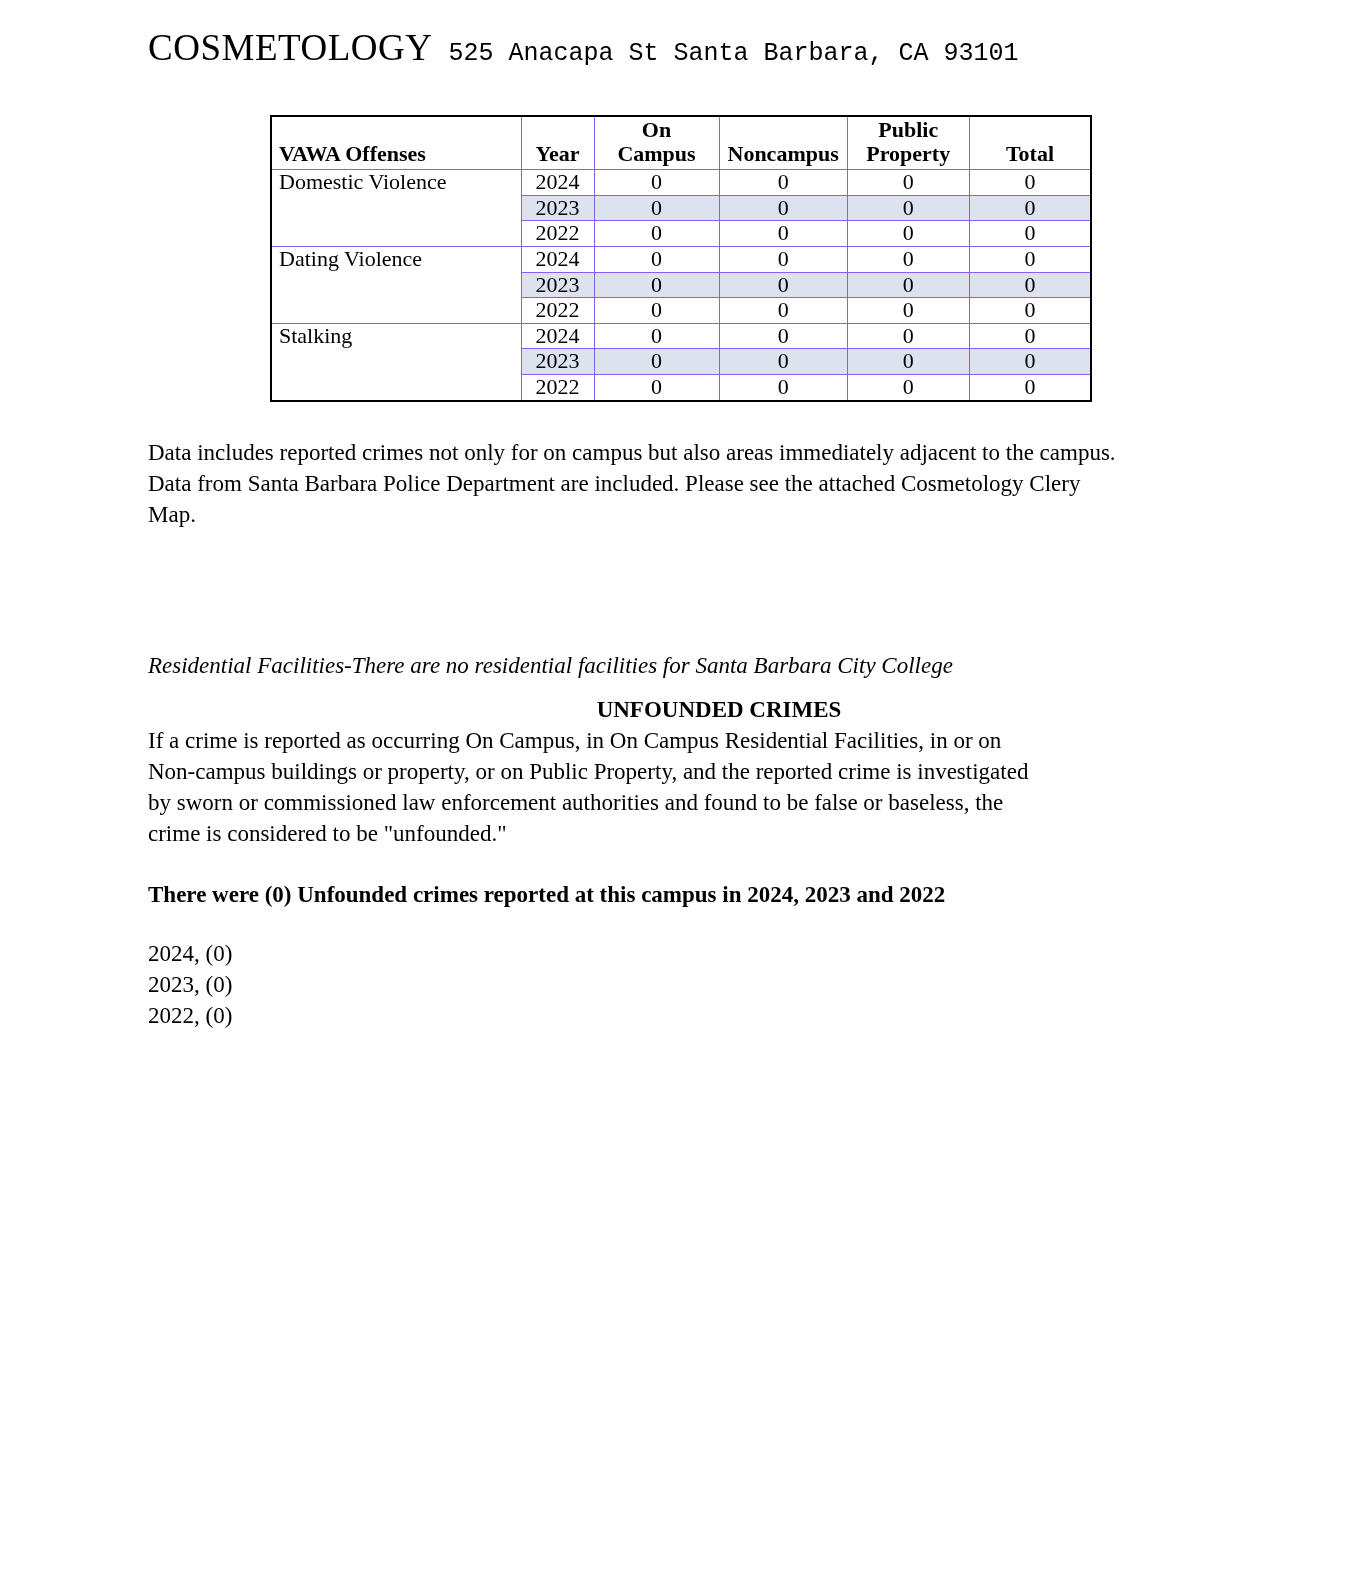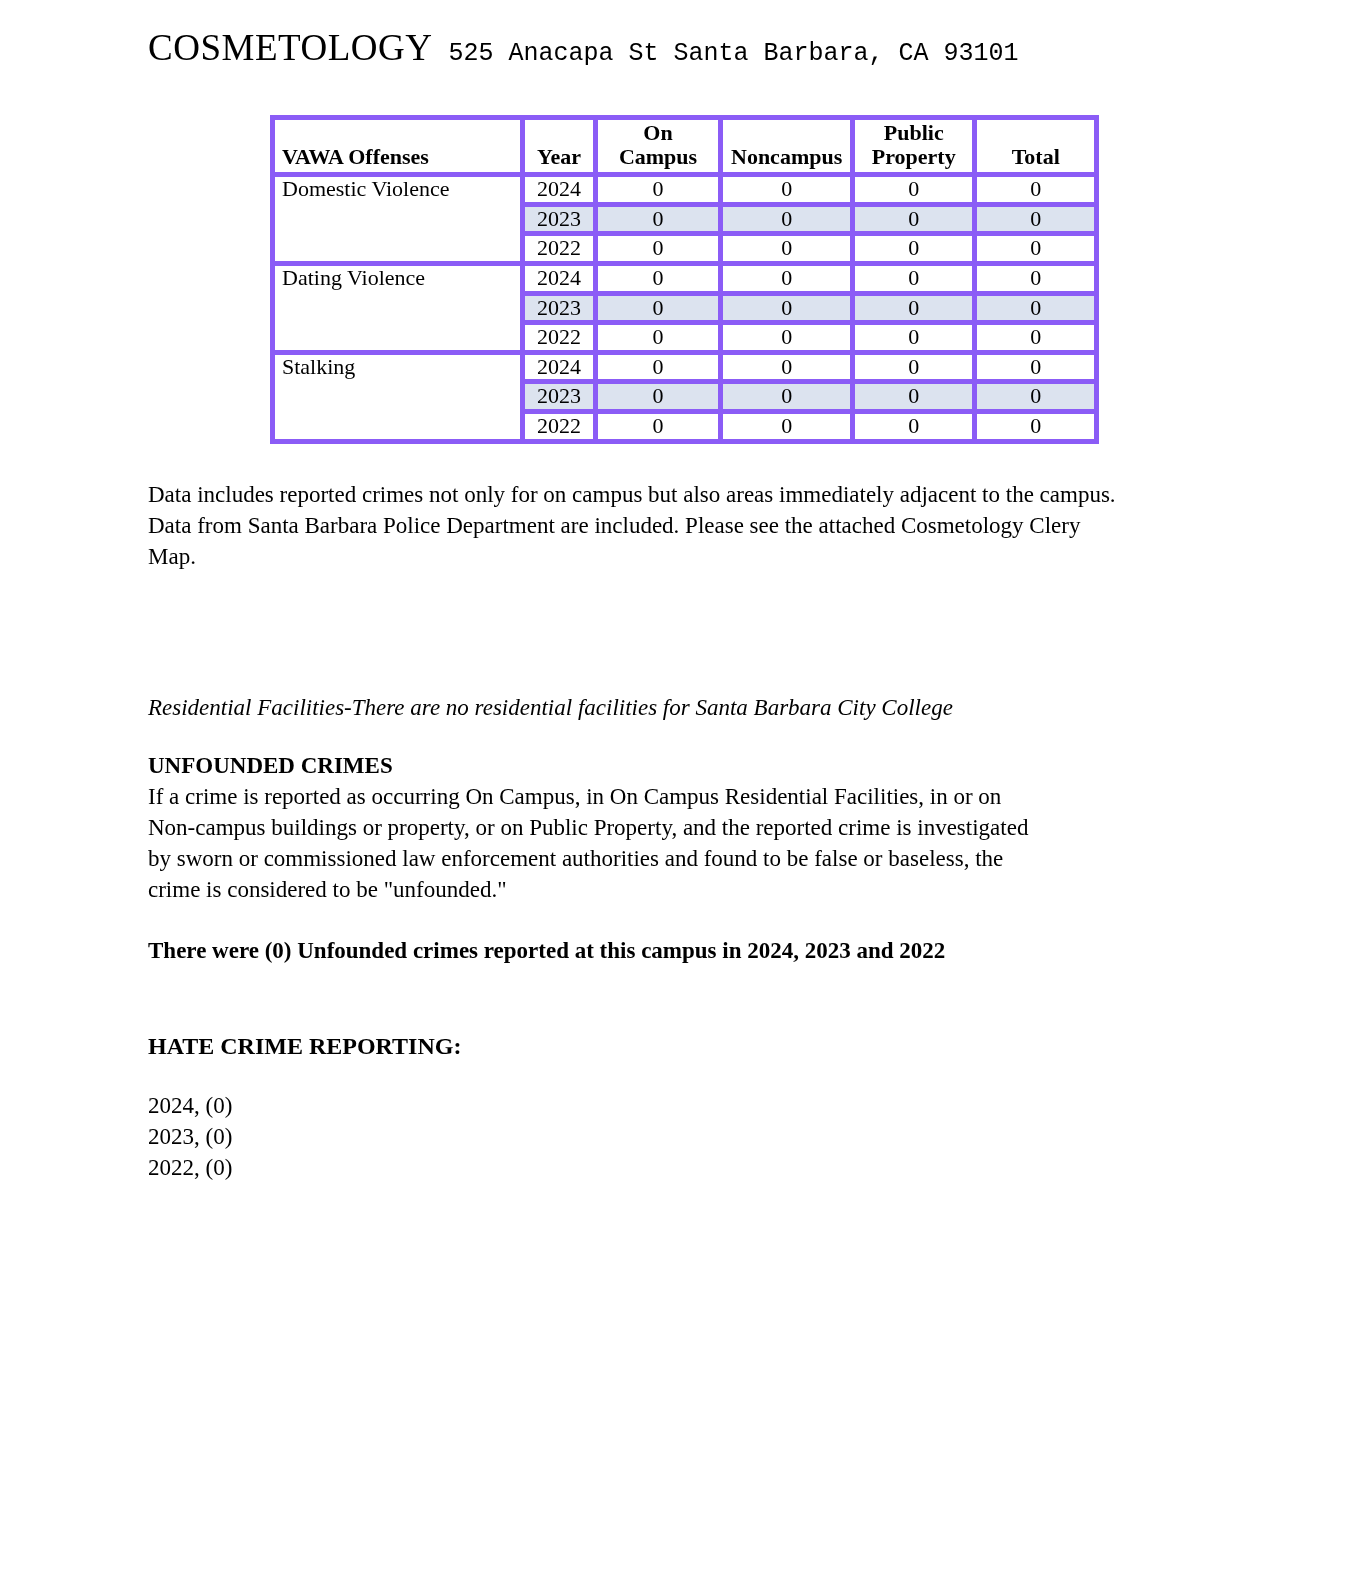--- a/index.html
+++ b/index.html
@@ -34,21 +34,21 @@
   
   .table-wrap {
     margin: 46px 0 0 122px;
   }
   table.vawa {
     border-collapse: collapse;
     border: 2px solid #000;
     table-layout: fixed;
   }
   table.vawa th, table.vawa td {
-    border: 5px solid #8b5cf6;
+    border: 1px solid #8b5cf6;
     font-size: 22px;
     line-height: 1.12;
     padding: 0 8px;
     overflow: hidden;
   }
   table.vawa th {
     font-weight: bold;
     height: 50px;
     vertical-align: bottom;
     text-align: center;
@@ -73,21 +73,21 @@
     background: #dce3ef;
   }
   
   .para {
     font-size: 23px;
     line-height: 1.35;
     white-space: pre-line;
   }
   .data-note   { margin-top: 35px; }
   .residential { margin-top: 120px; font-style: italic; }
-  .unfounded-heading { margin-top: 27px; font-weight: bold; font-size: 23px; line-height: 1.35; }
+  .unfounded-heading { margin-top: 13px; font-weight: bold; font-size: 23px; line-height: 1.35; text-align: center; }
   .institutions { margin-top: 38px; }
   .summary-bold { margin-top: 30px; font-weight: bold; font-size: 23px; line-height: 1.35; }
   .hate-heading { margin-top: 65px; font-weight: bold; font-size: 24px; line-height: 1.3; }
   .hate-years   { margin-top: 28px; }
   .hate-year-line { font-size: 23px; line-height: 1.35; }
 </style>
 </head>
 <body>
 
 <div class="page">
@@ -199,21 +199,20 @@
 
   <div class="unfounded-heading">UNFOUNDED CRIMES</div>
   <div class="para">If a crime is reported as occurring On Campus, in On Campus Residential Facilities, in or on
 Non-campus buildings or property, or on Public Property, and the reported crime is investigated
 by sworn or commissioned law enforcement authorities and found to be false or baseless, the
 crime is considered to be "unfounded."</div>
 
 
   <div class="summary-bold">There were (0) Unfounded crimes reported at this campus in 2024, 2023 and 2022</div>
 
-  <div class="hate-heading">HATE CRIME REPORTING:</div>
 
   <div class="hate-years">
     <div class="hate-year-line">2024, (0)</div>
     <div class="hate-year-line">2023, (0)</div>
     <div class="hate-year-line">2022, (0)</div>
   </div>
 
 </div>
 
 </body></html>

